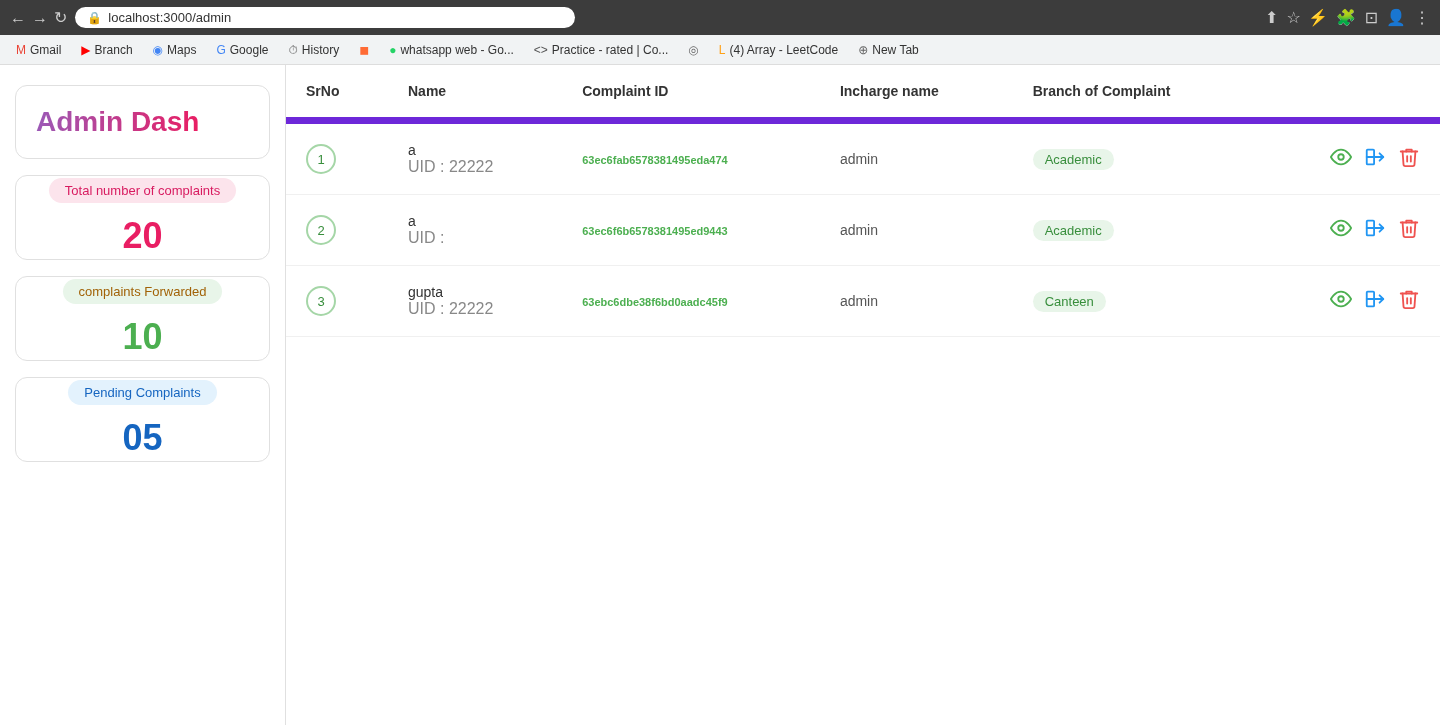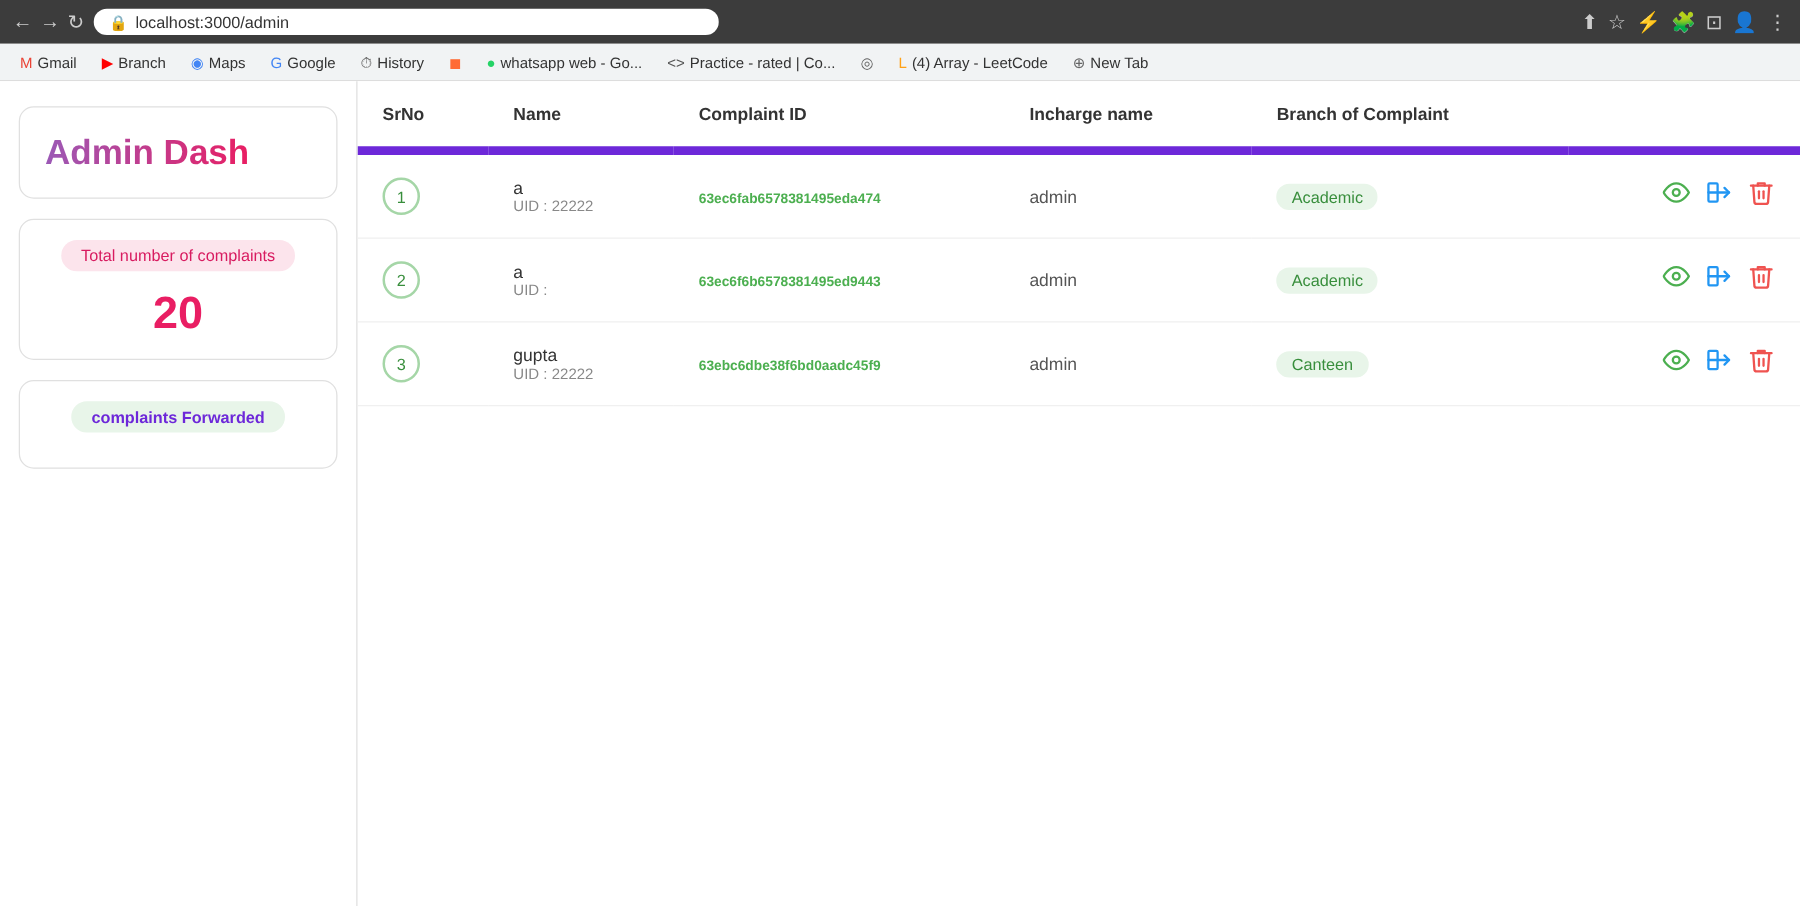--- a/index.html
+++ b/index.html
@@ -108,39 +108,38 @@
       font-weight: bold;
       background: linear-gradient(to right, #9B59B6, #E91E63);
       -webkit-background-clip: text;
       -webkit-text-fill-color: transparent;
       background-clip: text;
     }
 
     .stat-card {
       border: 1px solid #e0e0e0;
       border-radius: 12px;
-      padding: 16px;
+      padding: 2px;
       text-align: center;
     }
     .stat-label-badge {
       display: inline-block;
       border-radius: 20px;
       padding: 5px 16px;
       font-size: 13px;
       font-weight: 500;
       margin-bottom: 12px;
     }
     .badge-pink {
       background: #fce4ec;
       color: #d81b60;
     }
     .badge-green {
       background: #e8f5e9;
-      color: #6d28d9;
-      font-weight: bold;
+      color: #a16207;
     }
     .badge-blue {
       background: #e3f2fd;
       color: #1565c0;
     }
     .stat-number {
       font-size: 36px;
       font-weight: bold;
     }
     .stat-number-red { color: #e91e63; }
@@ -194,21 +193,21 @@
       font-size: 13px;
       font-weight: 500;
     }
 
     .name-text {
       font-size: 14px;
       color: #333;
       font-weight: 500;
     }
     .uid-text {
-      font-size: 12px;
+      font-size: 16px;
       color: #888;
     }
 
     .complaint-id {
       color: #4caf50;
       font-size: 11px;
       font-weight: bold;
     }
 
     .incharge-name {
@@ -332,22 +331,29 @@
       <div>
         <span class="stat-label-badge badge-pink">Total number of complaints</span>
       </div>
       <div class="stat-number stat-number-red">20</div>
     </div>
 
     <div class="stat-card">
       <div>
         <span class="stat-label-badge badge-green">complaints Forwarded</span>
       </div>
+      <div class="stat-number stat-number-green">10</div>
     </div>
 
+    <div class="stat-card">
+      <div>
+        <span class="stat-label-badge badge-blue">Pending Complaints</span>
+      </div>
+      <div class="stat-number stat-number-blue">05</div>
+    </div>
 
   </div>
 
   <div class="main-area">
     <table class="complaints-table">
       <thead>
         <tr>
           <th>SrNo</th>
           <th>Name</th>
           <th>Complaint ID</th>

